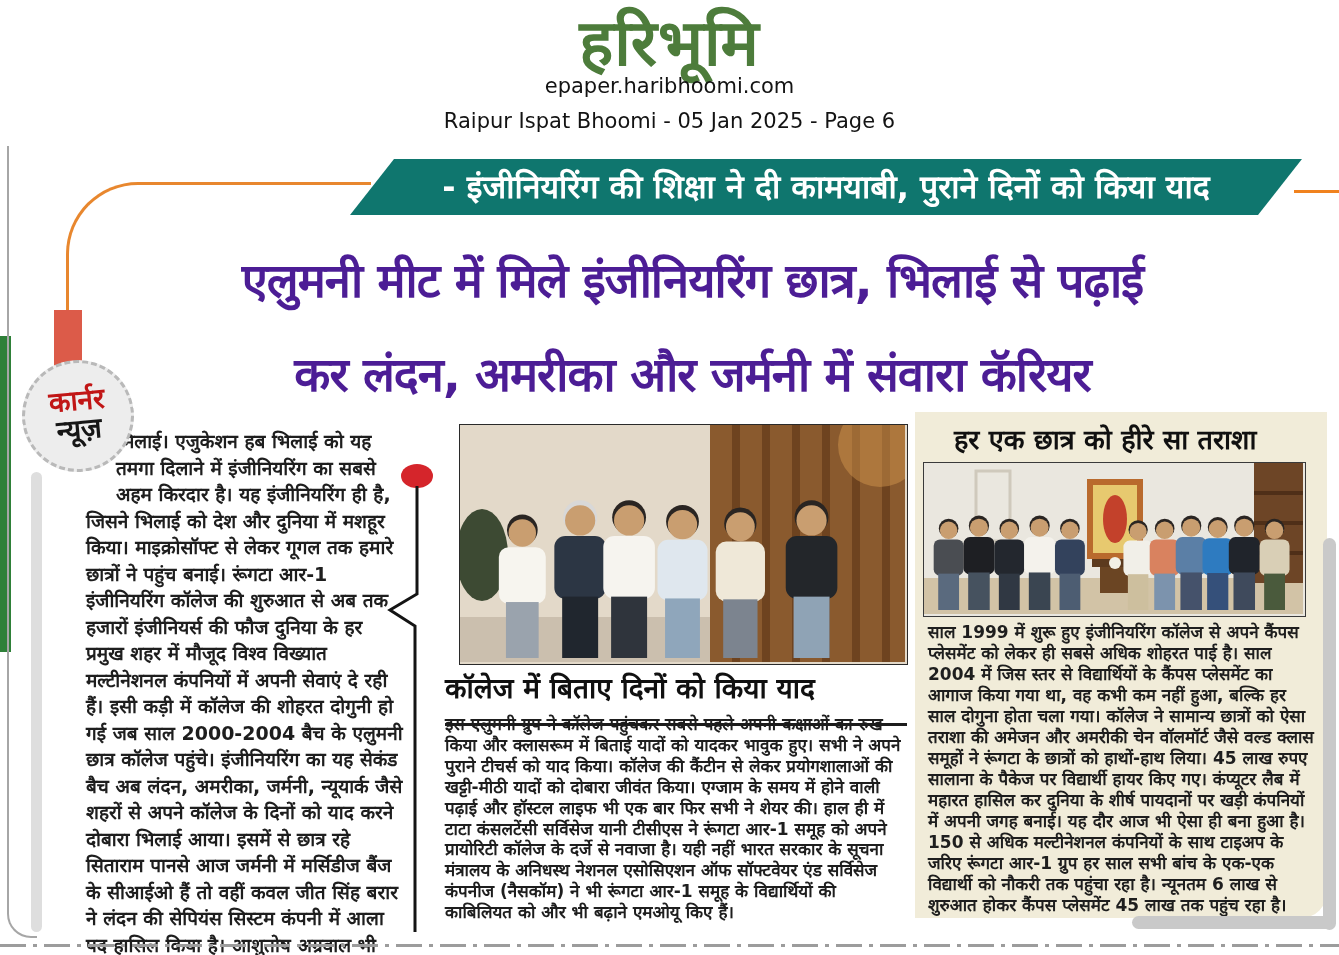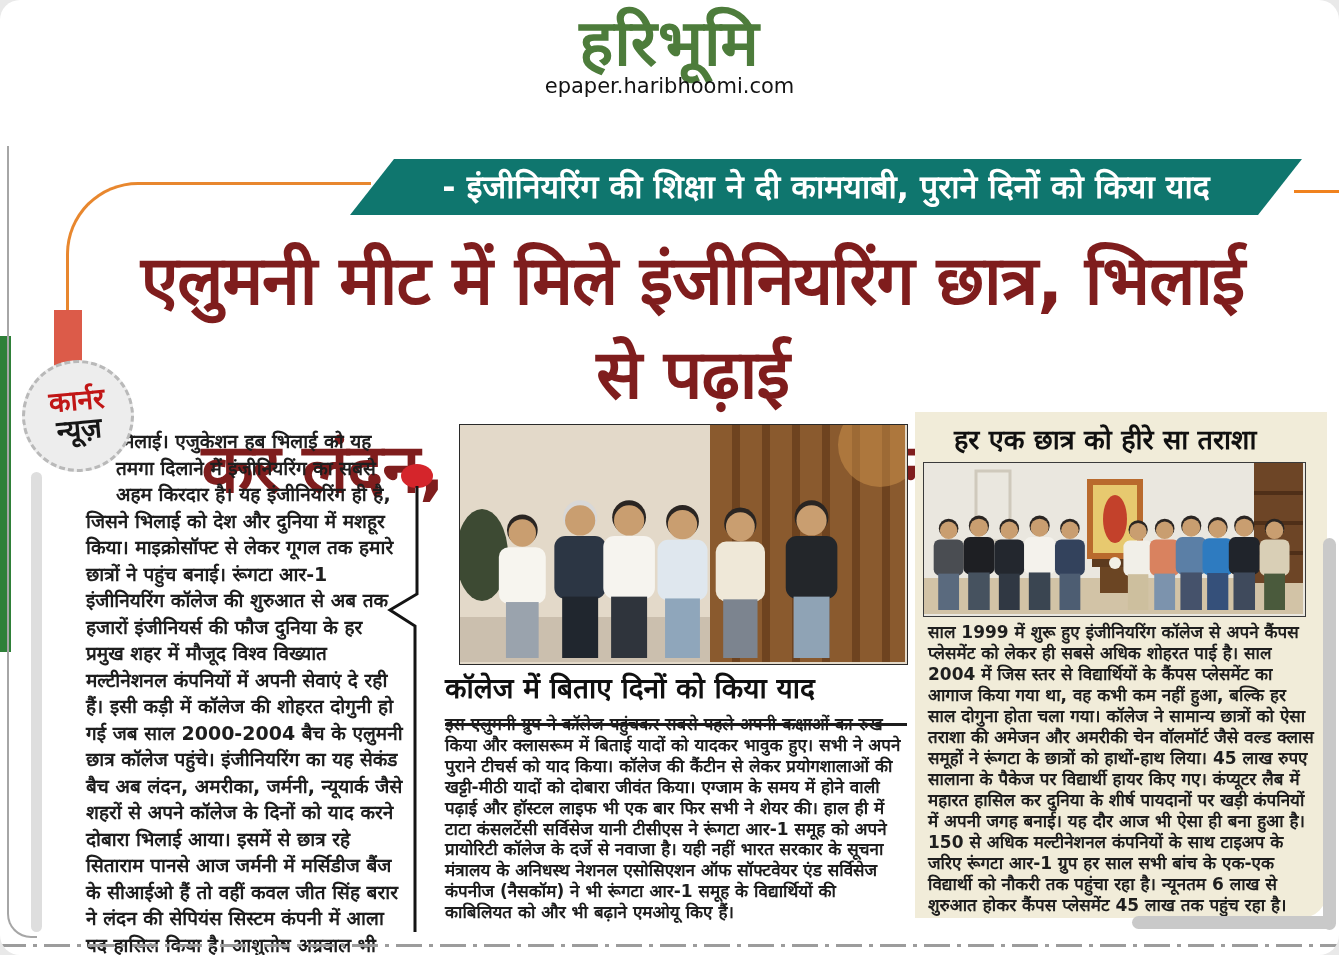--- a/index.html
+++ b/index.html
@@ -1,34 +1,34 @@
 <!DOCTYPE html>
 <html lang="hi"><head>
 <meta charset="utf-8">
 <style>
   html,body{margin:0;padding:0;background:#e9e9e9;}
   .page{position:relative;width:1339px;height:955px;background:#ffffff;overflow:hidden;
-        font-family:"DejaVu Sans",sans-serif;margin:0 auto;border-radius:20px;}
+        font-family:"DejaVu Sans",sans-serif;margin:0 auto;}
   .abs{position:absolute;}
 
   
   .logo{top:0;left:0;width:100%;text-align:center;font-size:64px;line-height:86px;
         font-weight:800;color:#4d7c3b;letter-spacing:1px;}
   .site{top:74px;left:0;width:100%;text-align:center;font-size:21px;color:#131313;}
   .edition{top:109px;left:0;width:100%;text-align:center;font-size:21px;color:#131313;}
 
   
   .kicker{left:350px;top:159px;width:952px;height:56px;background:#0f766e;
           clip-path:polygon(44px 0,100% 0,calc(100% - 44px) 100%,0 100%);
           color:#fff;font-size:32px;font-weight:700;text-align:center;line-height:56px;}
   .kicker-rule{left:1294px;top:190px;width:45px;height:3px;background:#f0821e;}
 
   
-  .headline{left:140px;top:234px;width:1105px;text-align:center;font-size:68px;
-            line-height:94px;font-weight:800;color:#7f1d1d;letter-spacing:-1px;}
+  .headline{left:140px;top:234px;width:1105px;text-align:center;font-size:47px;
+            line-height:94px;font-weight:800;color:#4c1d95;letter-spacing:-1px;}
 
   
   .green-stripe{left:0;top:336px;width:11px;height:316px;background:#2e8038;}
   .left-frame{left:7px;top:146px;width:28px;height:790px;
               border-left:2px solid #a6a6a6;border-bottom:2px solid #a6a6a6;
               border-bottom-left-radius:24px;}
   .connector{left:66px;top:182px;width:302px;height:130px;
              border-left:3px solid #e8872e;border-top:3px solid #e8872e;
              border-top-left-radius:72px;}
   .ribbon{left:54px;top:310px;width:28px;height:60px;background:#dc5b49;
@@ -74,20 +74,21 @@
                #9c9c9c 33px 37px,transparent 37px 44px);}
   figure svg{display:block;}
 </style>
 </head>
 <body>
 
 <div class="page">
 
   <div class="abs logo">हरिभूमि</div>
   <div class="abs site">epaper.haribhoomi.com</div>
+  <div class="abs edition">Raipur Ispat Bhoomi - 05 Jan 2025 - Page 6</div>
 
   <div class="abs kicker">- इंजीनियरिंग की शिक्षा ने दी कामयाबी, पुराने दिनों को किया याद</div>
   <div class="abs kicker-rule"></div>
 
   <div class="abs headline">
     <div>एलुमनी मीट में मिले इंजीनियरिंग छात्र, भिलाई से पढ़ाई</div>
     <div>कर लंदन, अमरीका और जर्मनी में संवारा कॅरियर</div>
   </div>
 
   <div class="abs green-stripe"></div>

